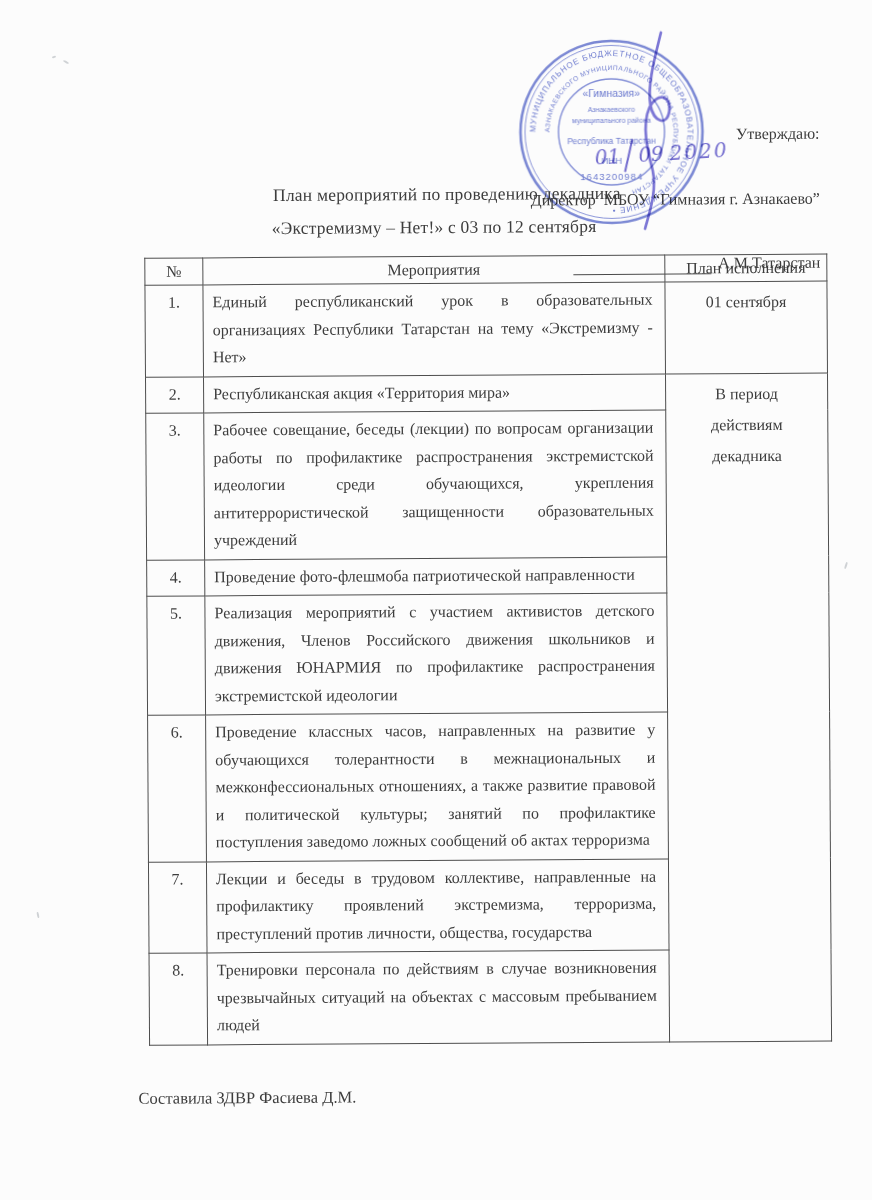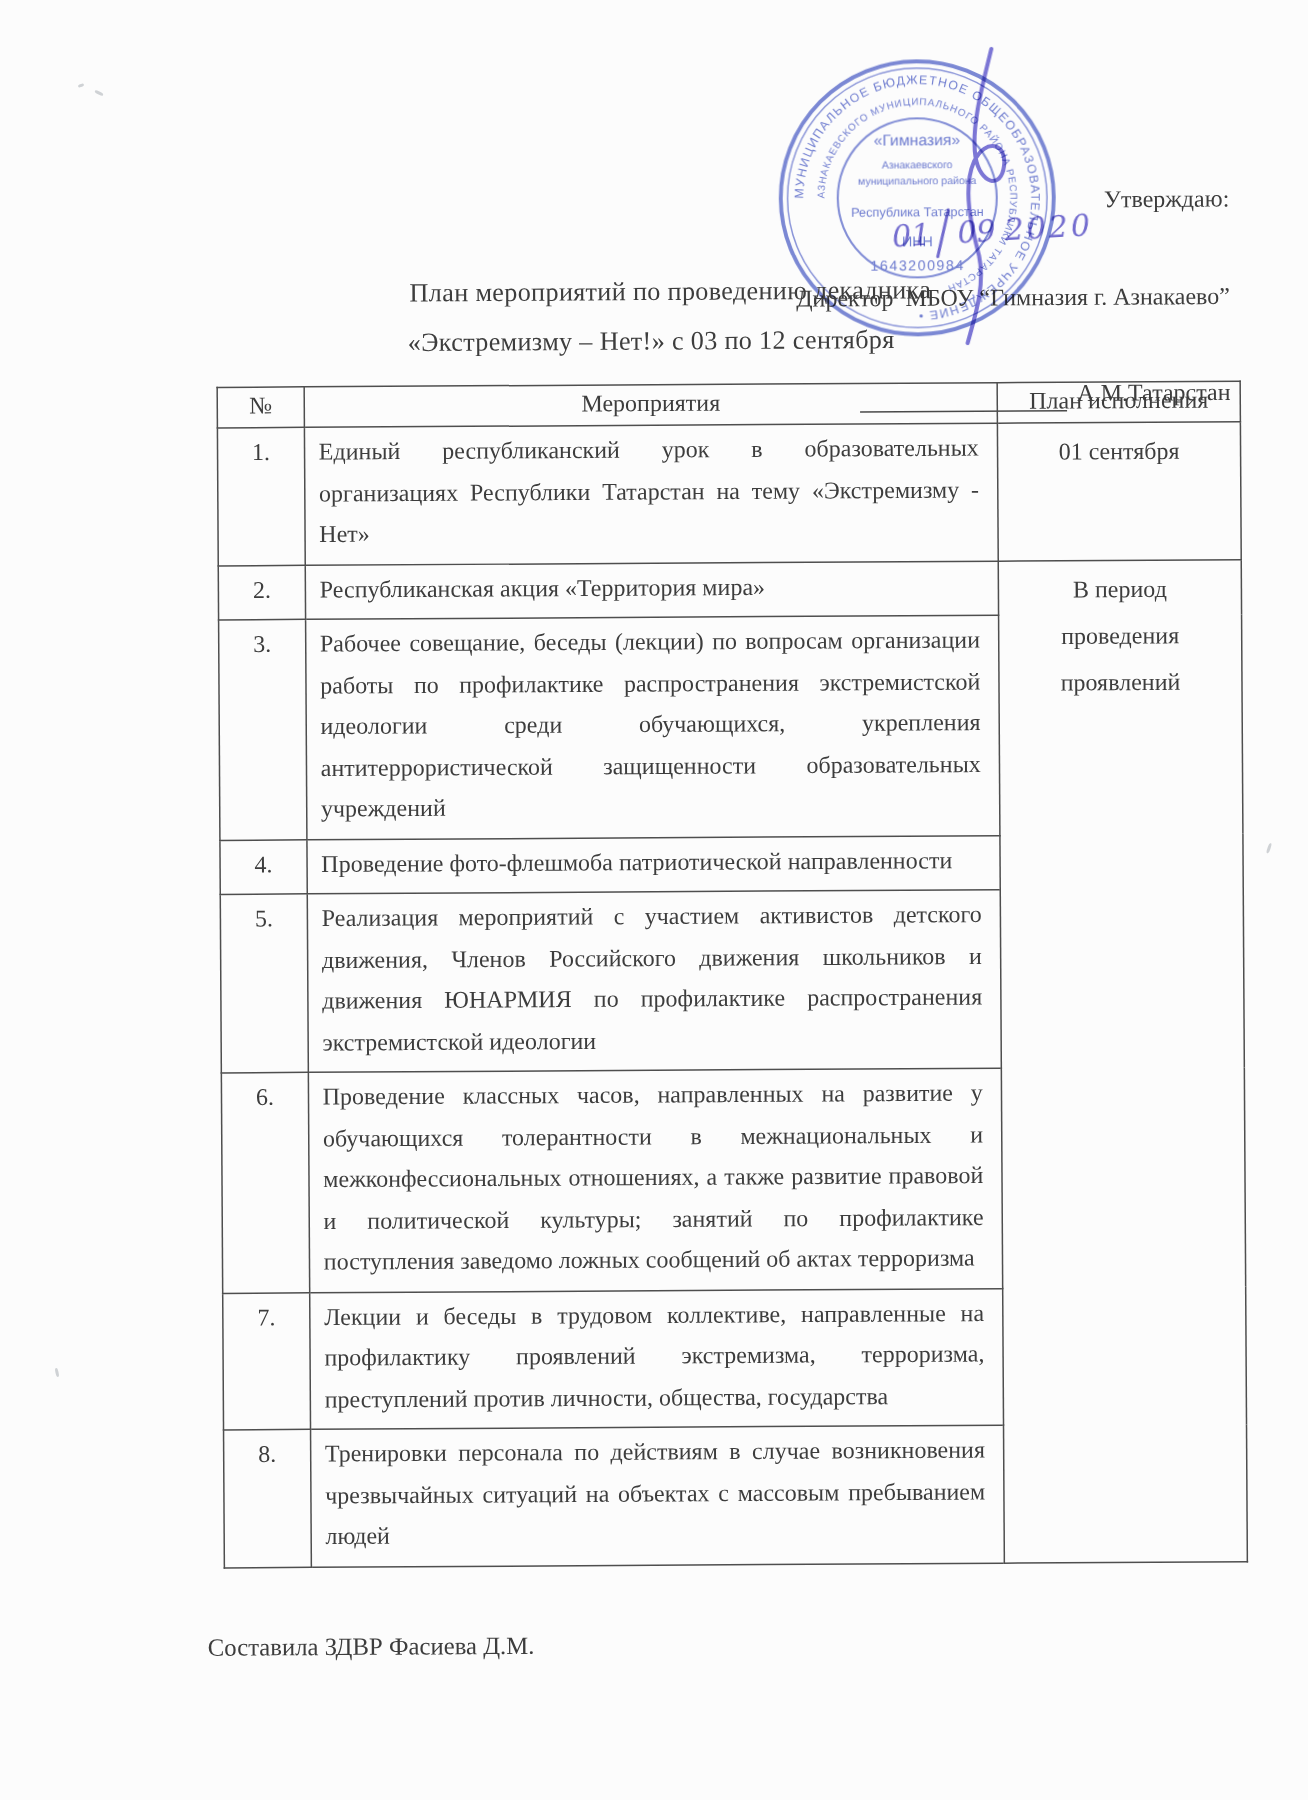--- a/index.html
+++ b/index.html
@@ -116,21 +116,21 @@
       <tbody>
         <tr>
           <td class="num">1.</td>
           <td class="act">Единый республиканский урок в образовательных организациях Республики Татарстан на тему «Экстремизму - Нет»</td>
           <td class="term">01 сентября</td>
         </tr>
         <tr>
           <td class="num">2.</td>
           <td class="act">Республиканская акция «Территория мира»</td>
           <td class="term" rowspan="7">
-            <span class="term-inner">В период проведения проявлений</span>
+            <span class="term-inner">В период действиям декадника</span>
           </td>
         </tr>
         <tr>
           <td class="num">3.</td>
           <td class="act">Рабочее совещание, беседы (лекции) по вопросам организации работы по профилактике распространения экстремистской идеологии среди обучающихся, укрепления антитеррористической защищенности образовательных учреждений</td>
         </tr>
         <tr>
           <td class="num">4.</td>
           <td class="act">Проведение фото-флешмоба патриотической направленности</td>
         </tr>

